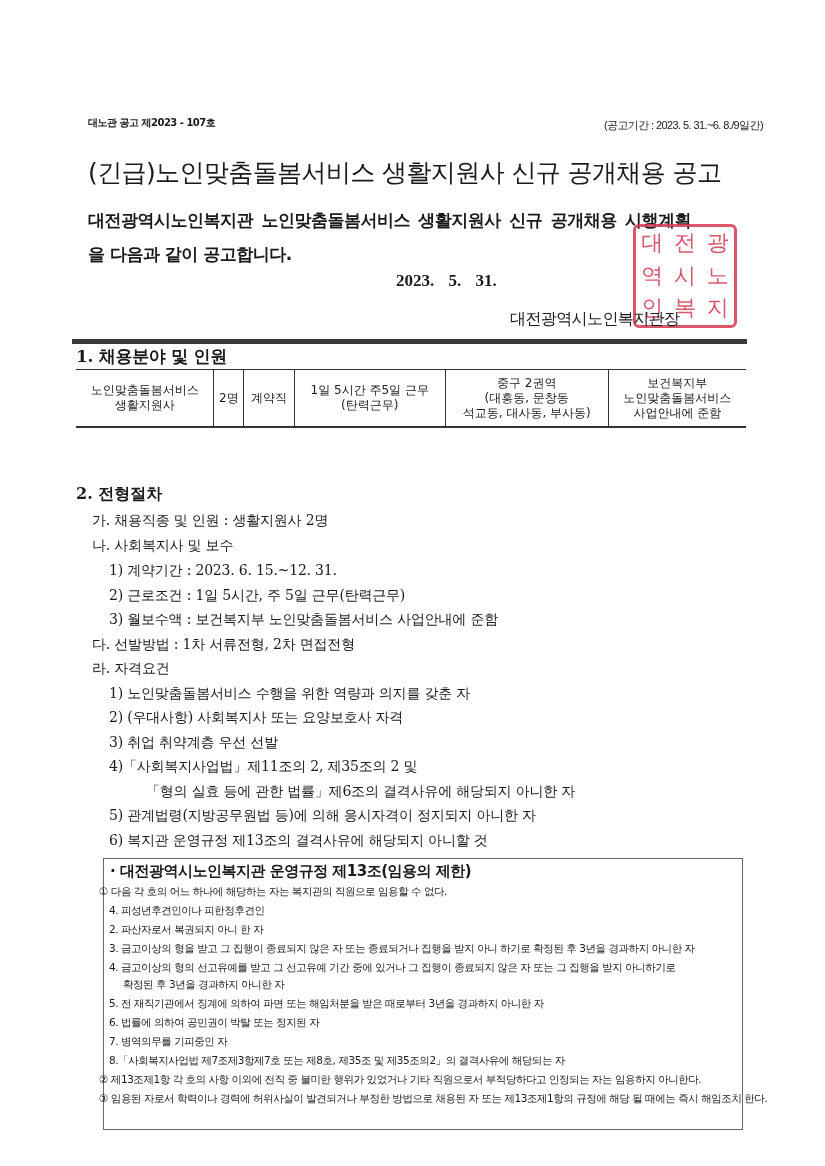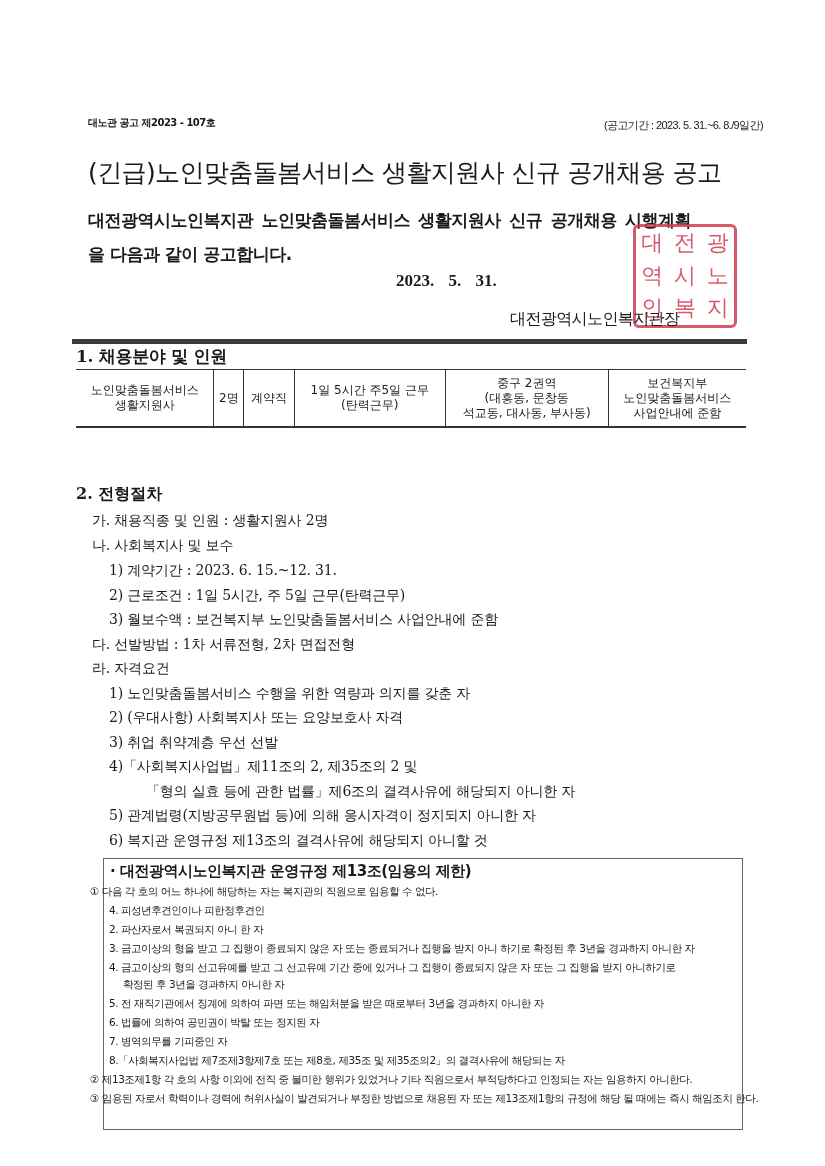--- a/index.html
+++ b/index.html
@@ -25,21 +25,21 @@
   table.hire tr:first-child th { border-top:2px solid #333; height:33px; }
   table.hire tr:last-child td { border-bottom:2px solid #333; height:56px; }
   table.hire th:first-child, table.hire td:first-child { border-left:none; }
   table.hire th:last-child, table.hire td:last-child { border-right:none; }
   .sec2 { left:76px; top:484px; font-size:16px; font-weight:bold; }
   .line { font-size:14px; letter-spacing:-0.2px; }
   .l1 { left:92px; } .l2 { left:109px; } .l3 { left:146px; }
   .box { left:103px; top:838px; width:640px; height:272px; border:1px solid #666; box-sizing:border-box; }
   .box-title { left:110px; top:842px; font-size:15px; font-weight:bold; font-family:"DejaVu Sans","Liberation Sans",sans-serif; letter-spacing:-0.5px; }
   .rl { font-size:10.5px; font-family:"DejaVu Sans","Liberation Sans",sans-serif; letter-spacing:-0.45px; }
-  .rl.c { left:90px; } .rl.n { left:109px; } .rl.nn { left:123px; }
+  .rl.c { left:99px; } .rl.n { left:109px; } .rl.nn { left:123px; }
 </style>
 </head>
 <body>
 
 <div class="abs notice-no">대노관 공고 제2023 - 107호</div>
 <div class="abs period">(공고기간 : 2023. 5. 31.~6. 8./9일간)</div>
 
 <div class="abs title">(긴급)노인맞춤돌봄서비스 생활지원사 신규 공개채용 공고</div>
 
 <div class="abs intro1">대전광역시노인복지관 노인맞춤돌봄서비스 생활지원사 신규 공개채용 시행계획</div>

